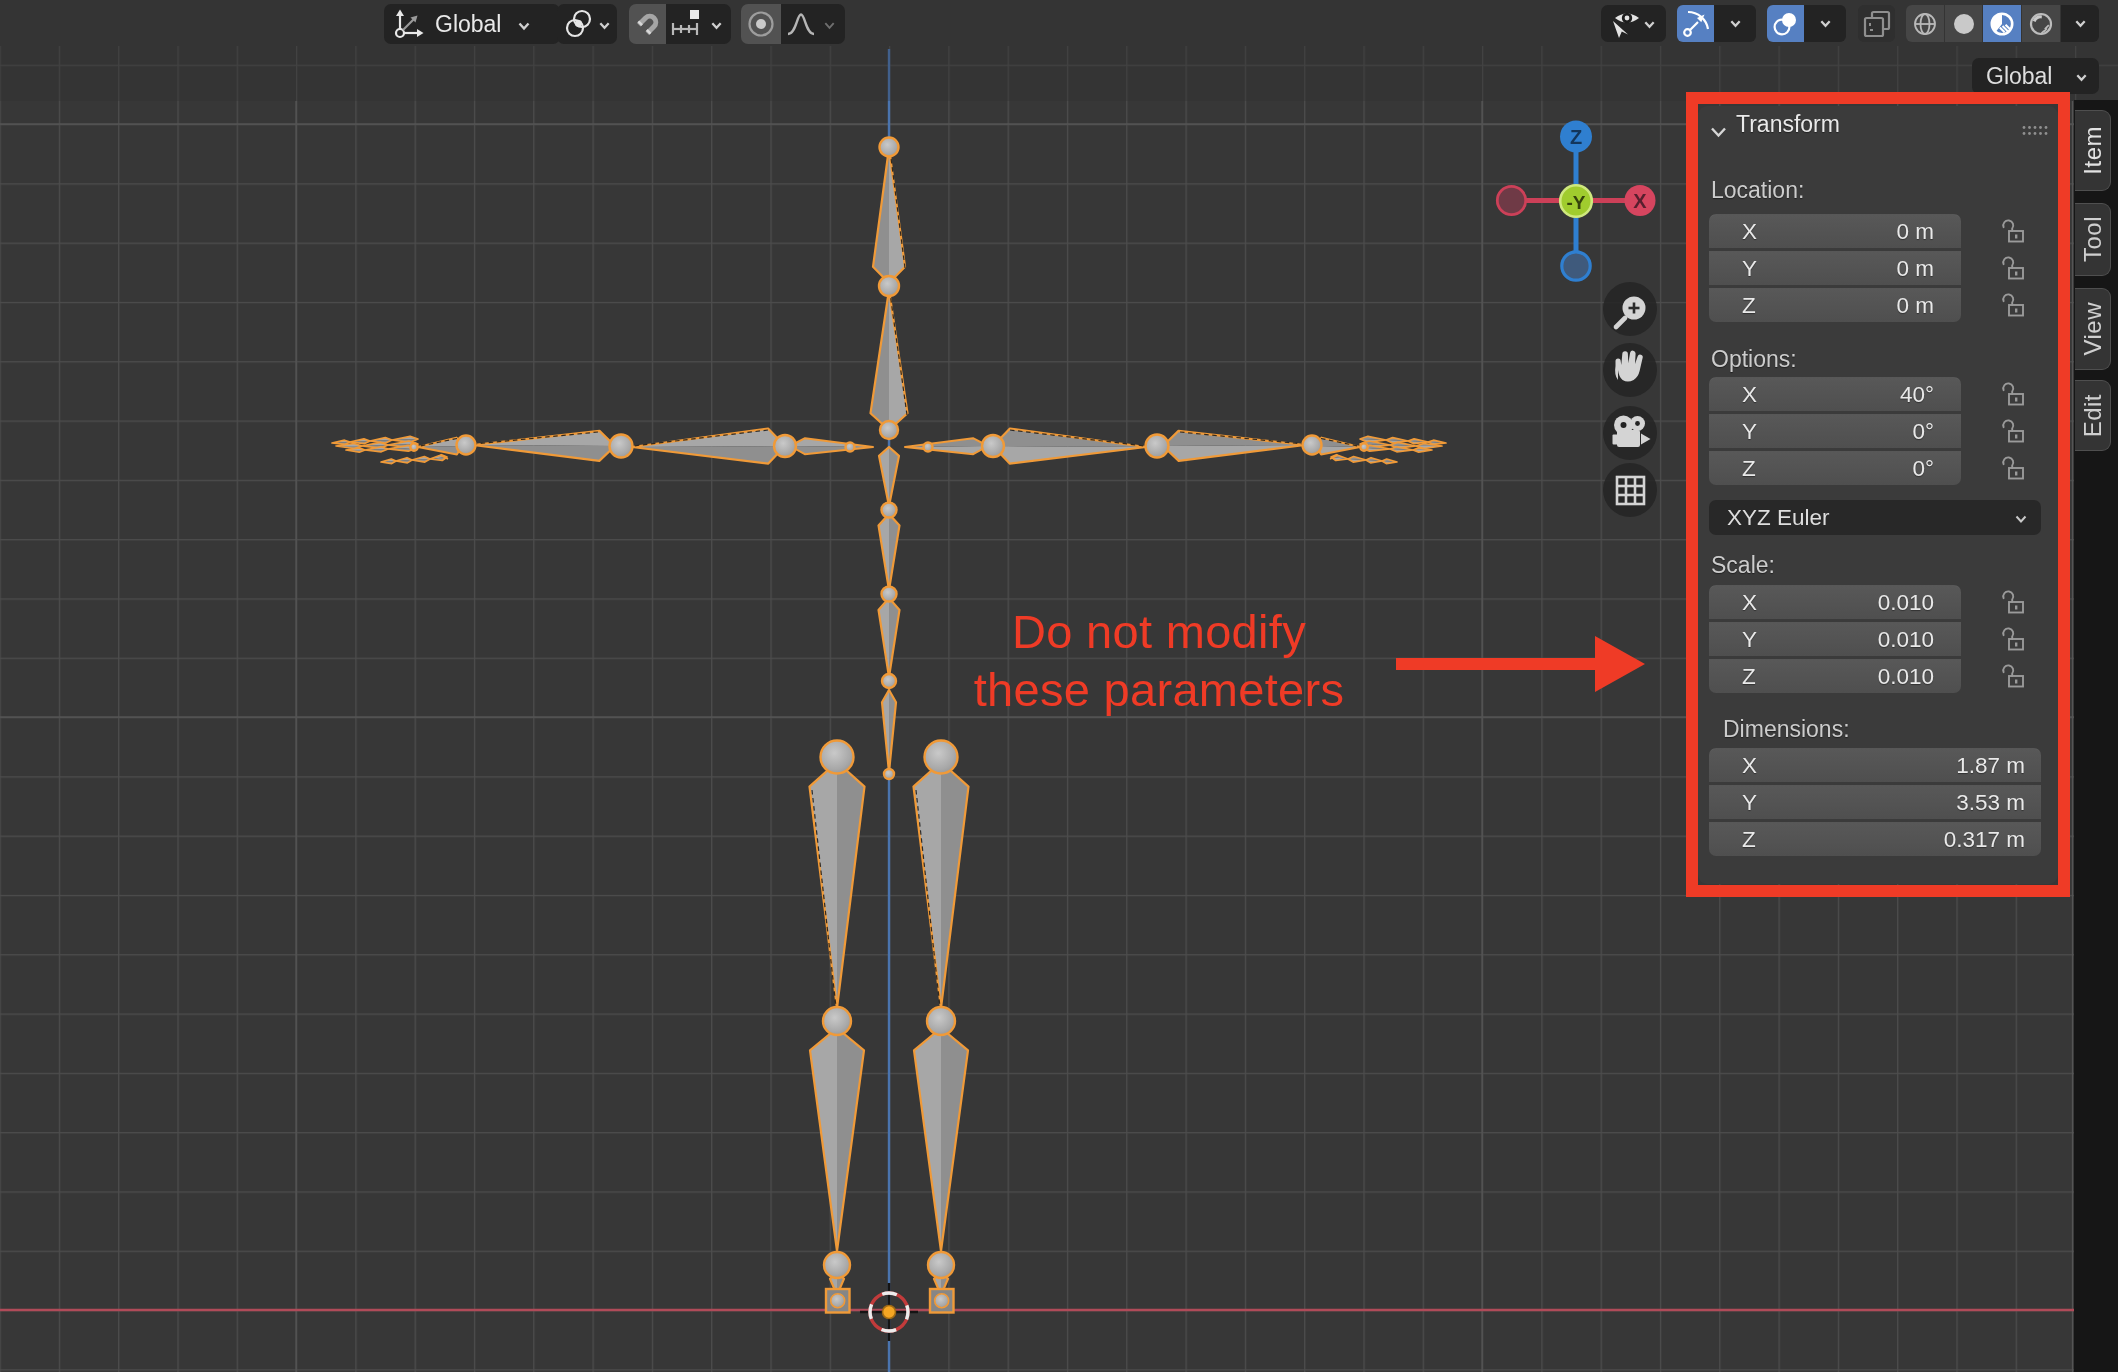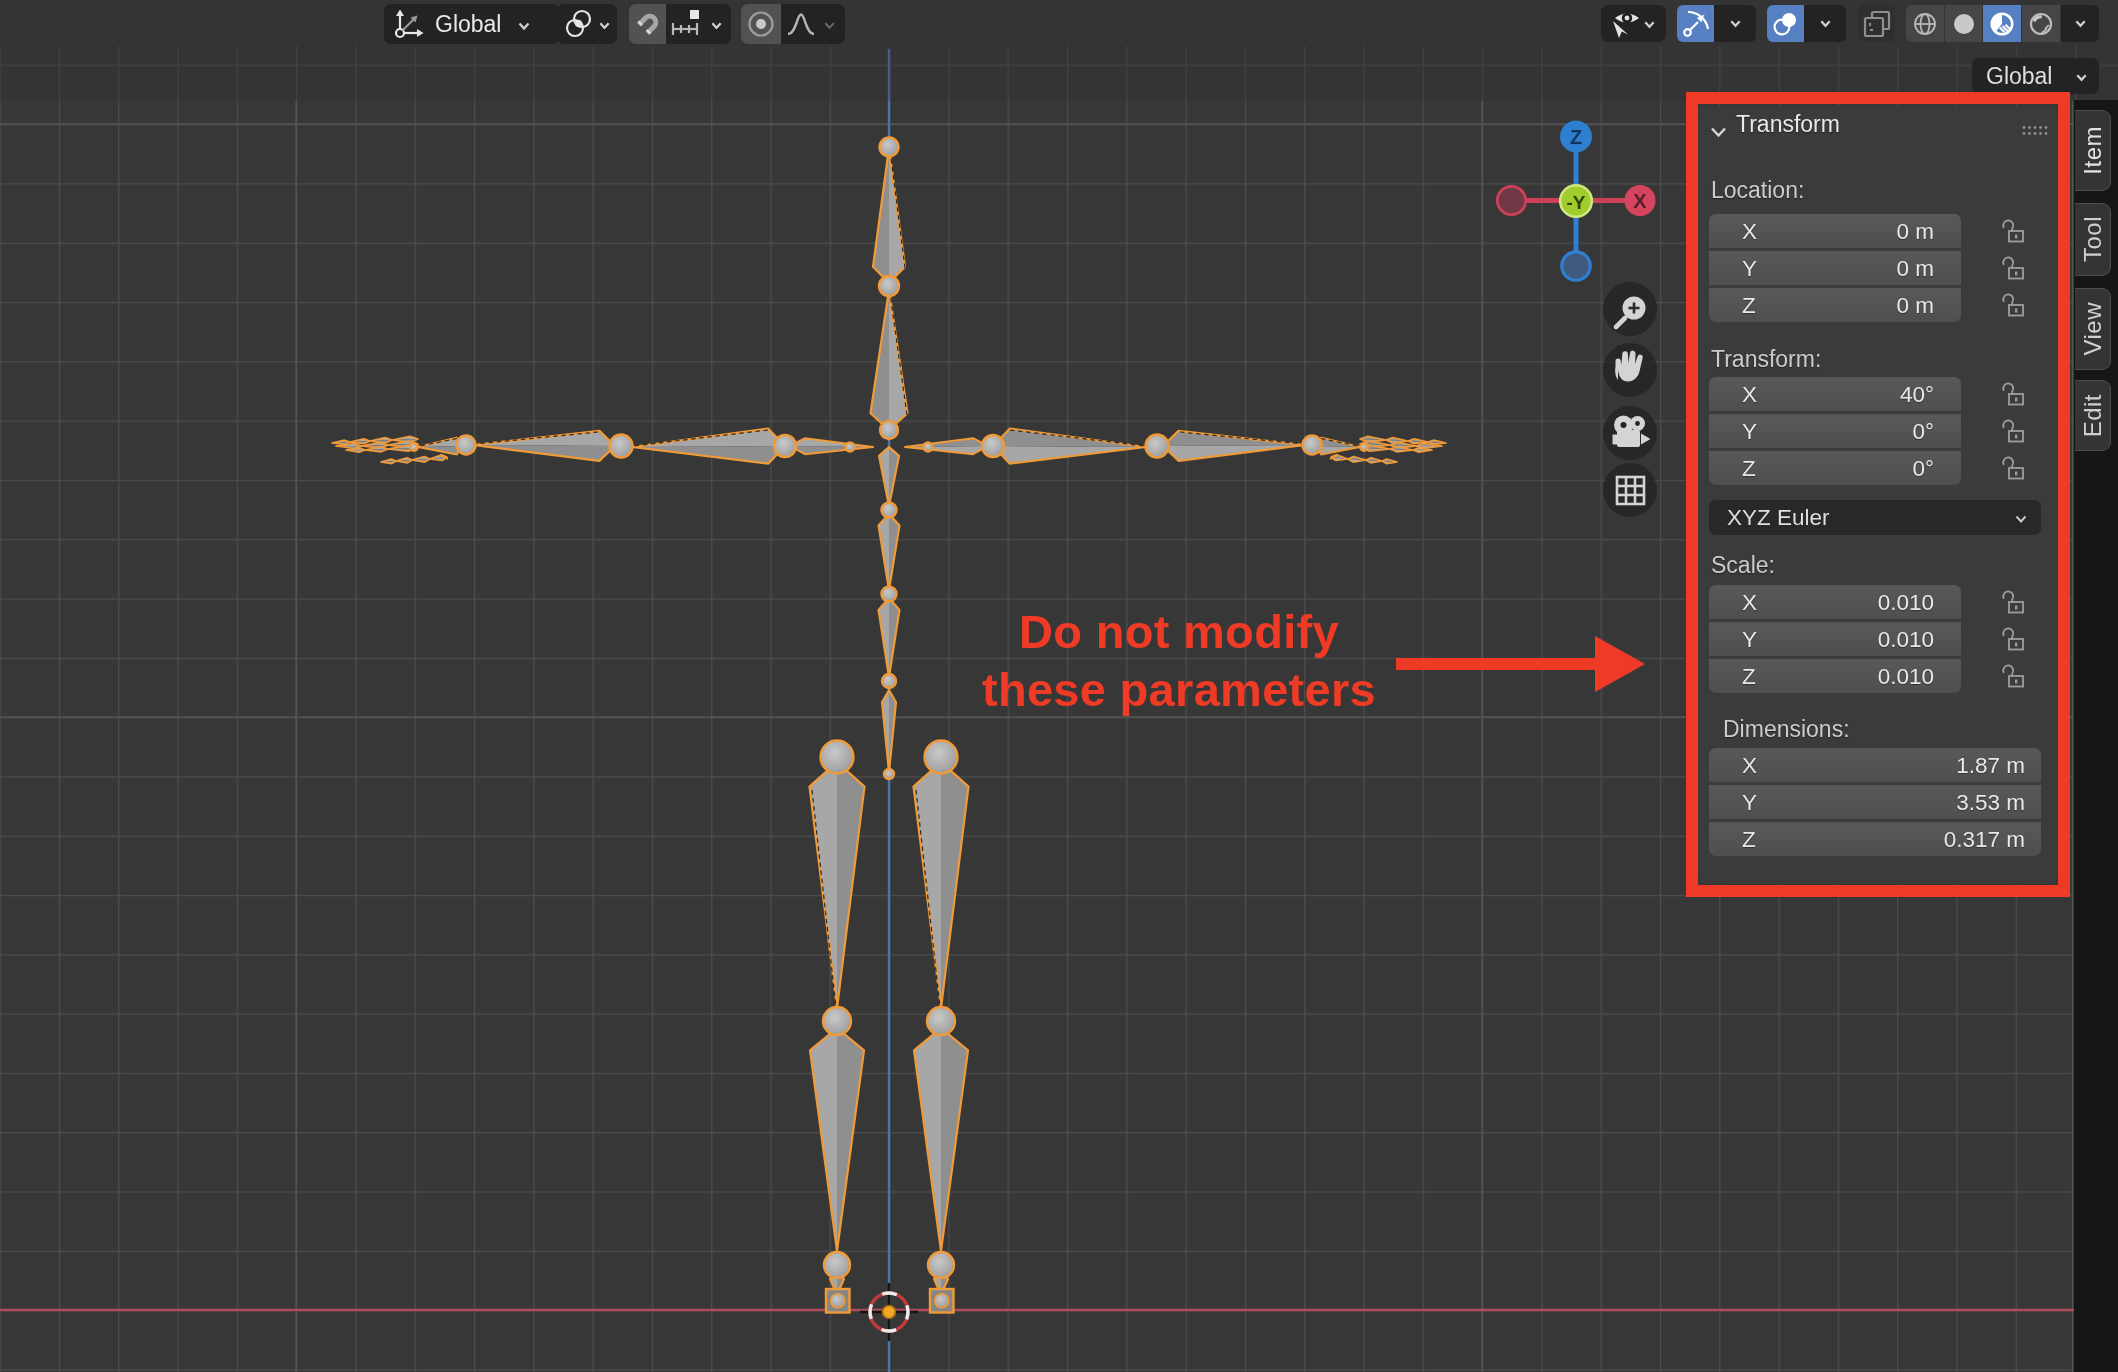--- a/index.html
+++ b/index.html
@@ -18,22 +18,22 @@
 .rm{border-radius:0}
 .rb{border-radius:0 0 7px 7px}
 .wide{width:332px}
 .wide .val{right:16px}
 .lock{position:absolute;left:302px;width:26px;height:26px}
 #tabs{position:absolute;left:2074px;top:100px;width:44px;height:1272px;background:#161616}
 .tab{position:absolute;width:36px;border-radius:0 9px 9px 0;display:flex;align-items:center;justify-content:center;background:#343434;border:1px solid #4f4f4f;border-left:none;color:#cfcfcf}
 .tab span{writing-mode:vertical-rl;transform:rotate(180deg);font-size:24px;letter-spacing:.5px}
 
 #redrect{position:absolute;left:1686px;top:92px;width:384px;height:805px;border:12.5px solid #ef3b26}
-#note{position:absolute;left:944px;top:603px;width:470px;text-align:center;color:#ef3b26;
-  font-size:47px;font-weight:bold;line-height:58px;letter-spacing:0.3px}
+#note{position:absolute;left:924px;top:603px;width:470px;text-align:center;color:#ef3b26;
+  font-size:47px;font-weight:normal;line-height:58px;letter-spacing:0.3px}
 </style></head><body>
 <svg id="stage" width="2118" height="1372" viewBox="0 0 2118 1372">
 <defs>
   <radialGradient id="jg" cx="0.42" cy="0.38" r="0.75">
     <stop offset="0" stop-color="#c9c9c9"></stop>
         <stop offset="0.65" stop-color="#a8a8a8"></stop>
         <stop offset="1" stop-color="#8f8f8f"></stop>
   </radialGradient>
   <pattern id="gridp" width="59.3" height="59.3" patternUnits="userSpaceOnUse" x="-0.5" y="5.4">
     <path d="M0 0.55 H59.3 M0.55 0 V59.3" stroke="#4d4d4d" stroke-width="1.4" fill="none"></path>
@@ -488,21 +488,21 @@
     <svg class="lock" style="top:149px" width="26" height="26" viewBox="0 0 26 26">
       <rect x="9" y="13" width="14" height="10.5" stroke="#9a9a9a" stroke-width="1.9" fill="none"></rect>
       <rect x="15" y="16.5" width="2.4" height="4" fill="#9a9a9a"></rect>
       <path d="M12.2 13 V10.5 A5 5 0 1 0 3.6 9.2" stroke="#9a9a9a" stroke-width="1.9" fill="none" stroke-linecap="round"></path>
     </svg>
     <svg class="lock" style="top:186px" width="26" height="26" viewBox="0 0 26 26">
       <rect x="9" y="13" width="14" height="10.5" stroke="#9a9a9a" stroke-width="1.9" fill="none"></rect>
       <rect x="15" y="16.5" width="2.4" height="4" fill="#9a9a9a"></rect>
       <path d="M12.2 13 V10.5 A5 5 0 1 0 3.6 9.2" stroke="#9a9a9a" stroke-width="1.9" fill="none" stroke-linecap="round"></path>
     </svg>
-<span class="lbl" style="left:13px;top:240px">Transform:</span>
+<span class="lbl" style="left:13px;top:240px">Options:</span>
 <div class="row rt " style="top:271px">
       <span class="ax">X</span>
       <span class="val">40°</span>
     </div>
 <div class="row rm " style="top:308px">
       <span class="ax">Y</span>
       <span class="val">0°</span>
     </div>
 <div class="row rb " style="top:345px">
       <span class="ax">Z</span>

